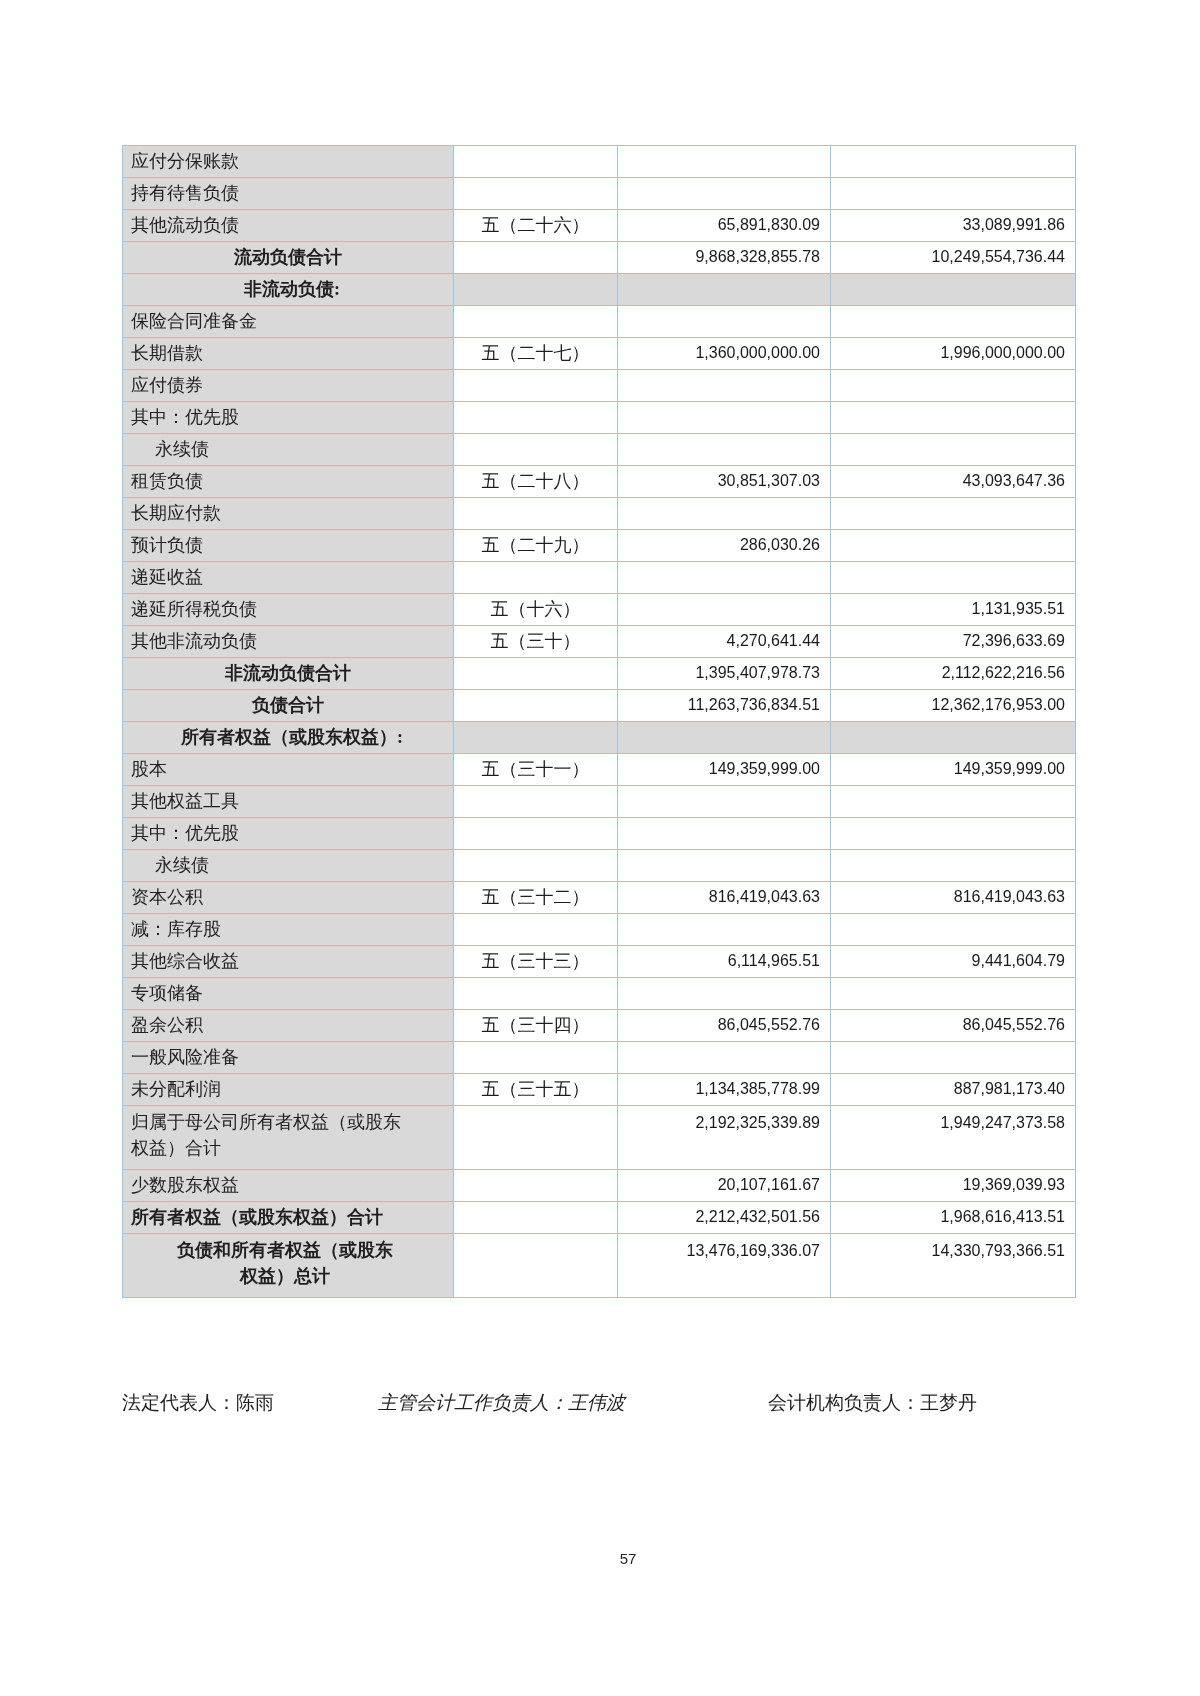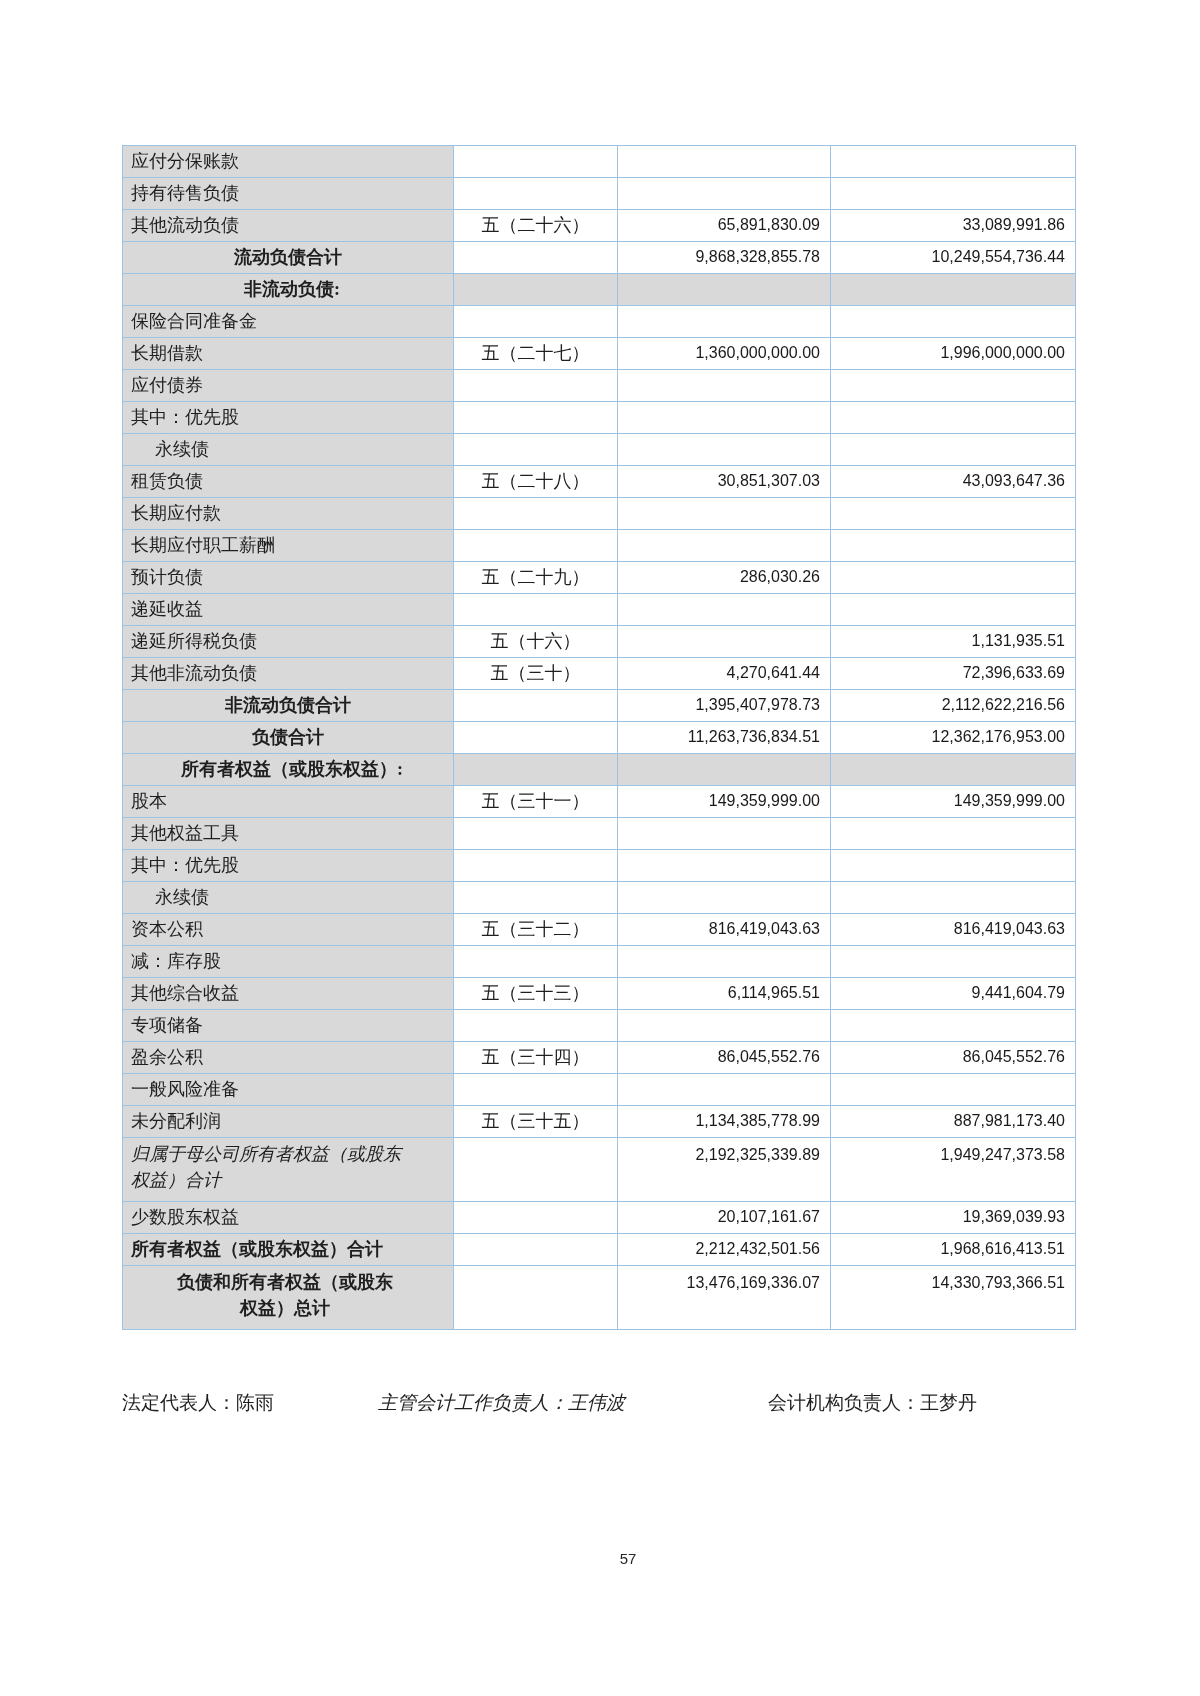--- a/index.html
+++ b/index.html
@@ -53,21 +53,21 @@
   tr.section td {
     background: #d9d9d9;
     border-top: 1px solid #8b5cf6;
     text-align: center;
   }
   tr.bold td.item { font-weight: bold; }
   td.item.center { text-align: center; padding-left: 0; }
   td.item.indent2 { padding-left: 32px; }
   tr.tall td { height: 60px; line-height: 26px; padding-top: 3px; }
   tr.tall td.num { line-height: 30px; padding-top: 2px; }
-  td.item.wrap-left { padding-right: 36px; font-style: italic; }
+  td.item.wrap-left { padding-right: 36px; }
   td.item.wrap-center { padding-left: 46px; padding-right: 52px; }
   .footer-line {
     position: absolute;
     left: 122px;
     top: 1390px;
     width: 953px;
     height: 26px;
     font-size: 19px;
     line-height: 26px;
   }
@@ -164,26 +164,20 @@
         <td class="num">30,851,307.03</td>
         <td class="num">43,093,647.36</td>
       </tr>
       <tr>
         <td class="item">长期应付款</td>
         <td class="note"></td>
         <td class="num"></td>
         <td class="num"></td>
       </tr>
       <tr>
-        <td class="item">长期应付职工薪酬</td>
-        <td class="note"></td>
-        <td class="num"></td>
-        <td class="num"></td>
-      </tr>
-      <tr>
         <td class="item">预计负债</td>
         <td class="note">五（二十九）</td>
         <td class="num">286,030.26</td>
         <td class="num"></td>
       </tr>
       <tr>
         <td class="item">递延收益</td>
         <td class="note"></td>
         <td class="num"></td>
         <td class="num"></td>

